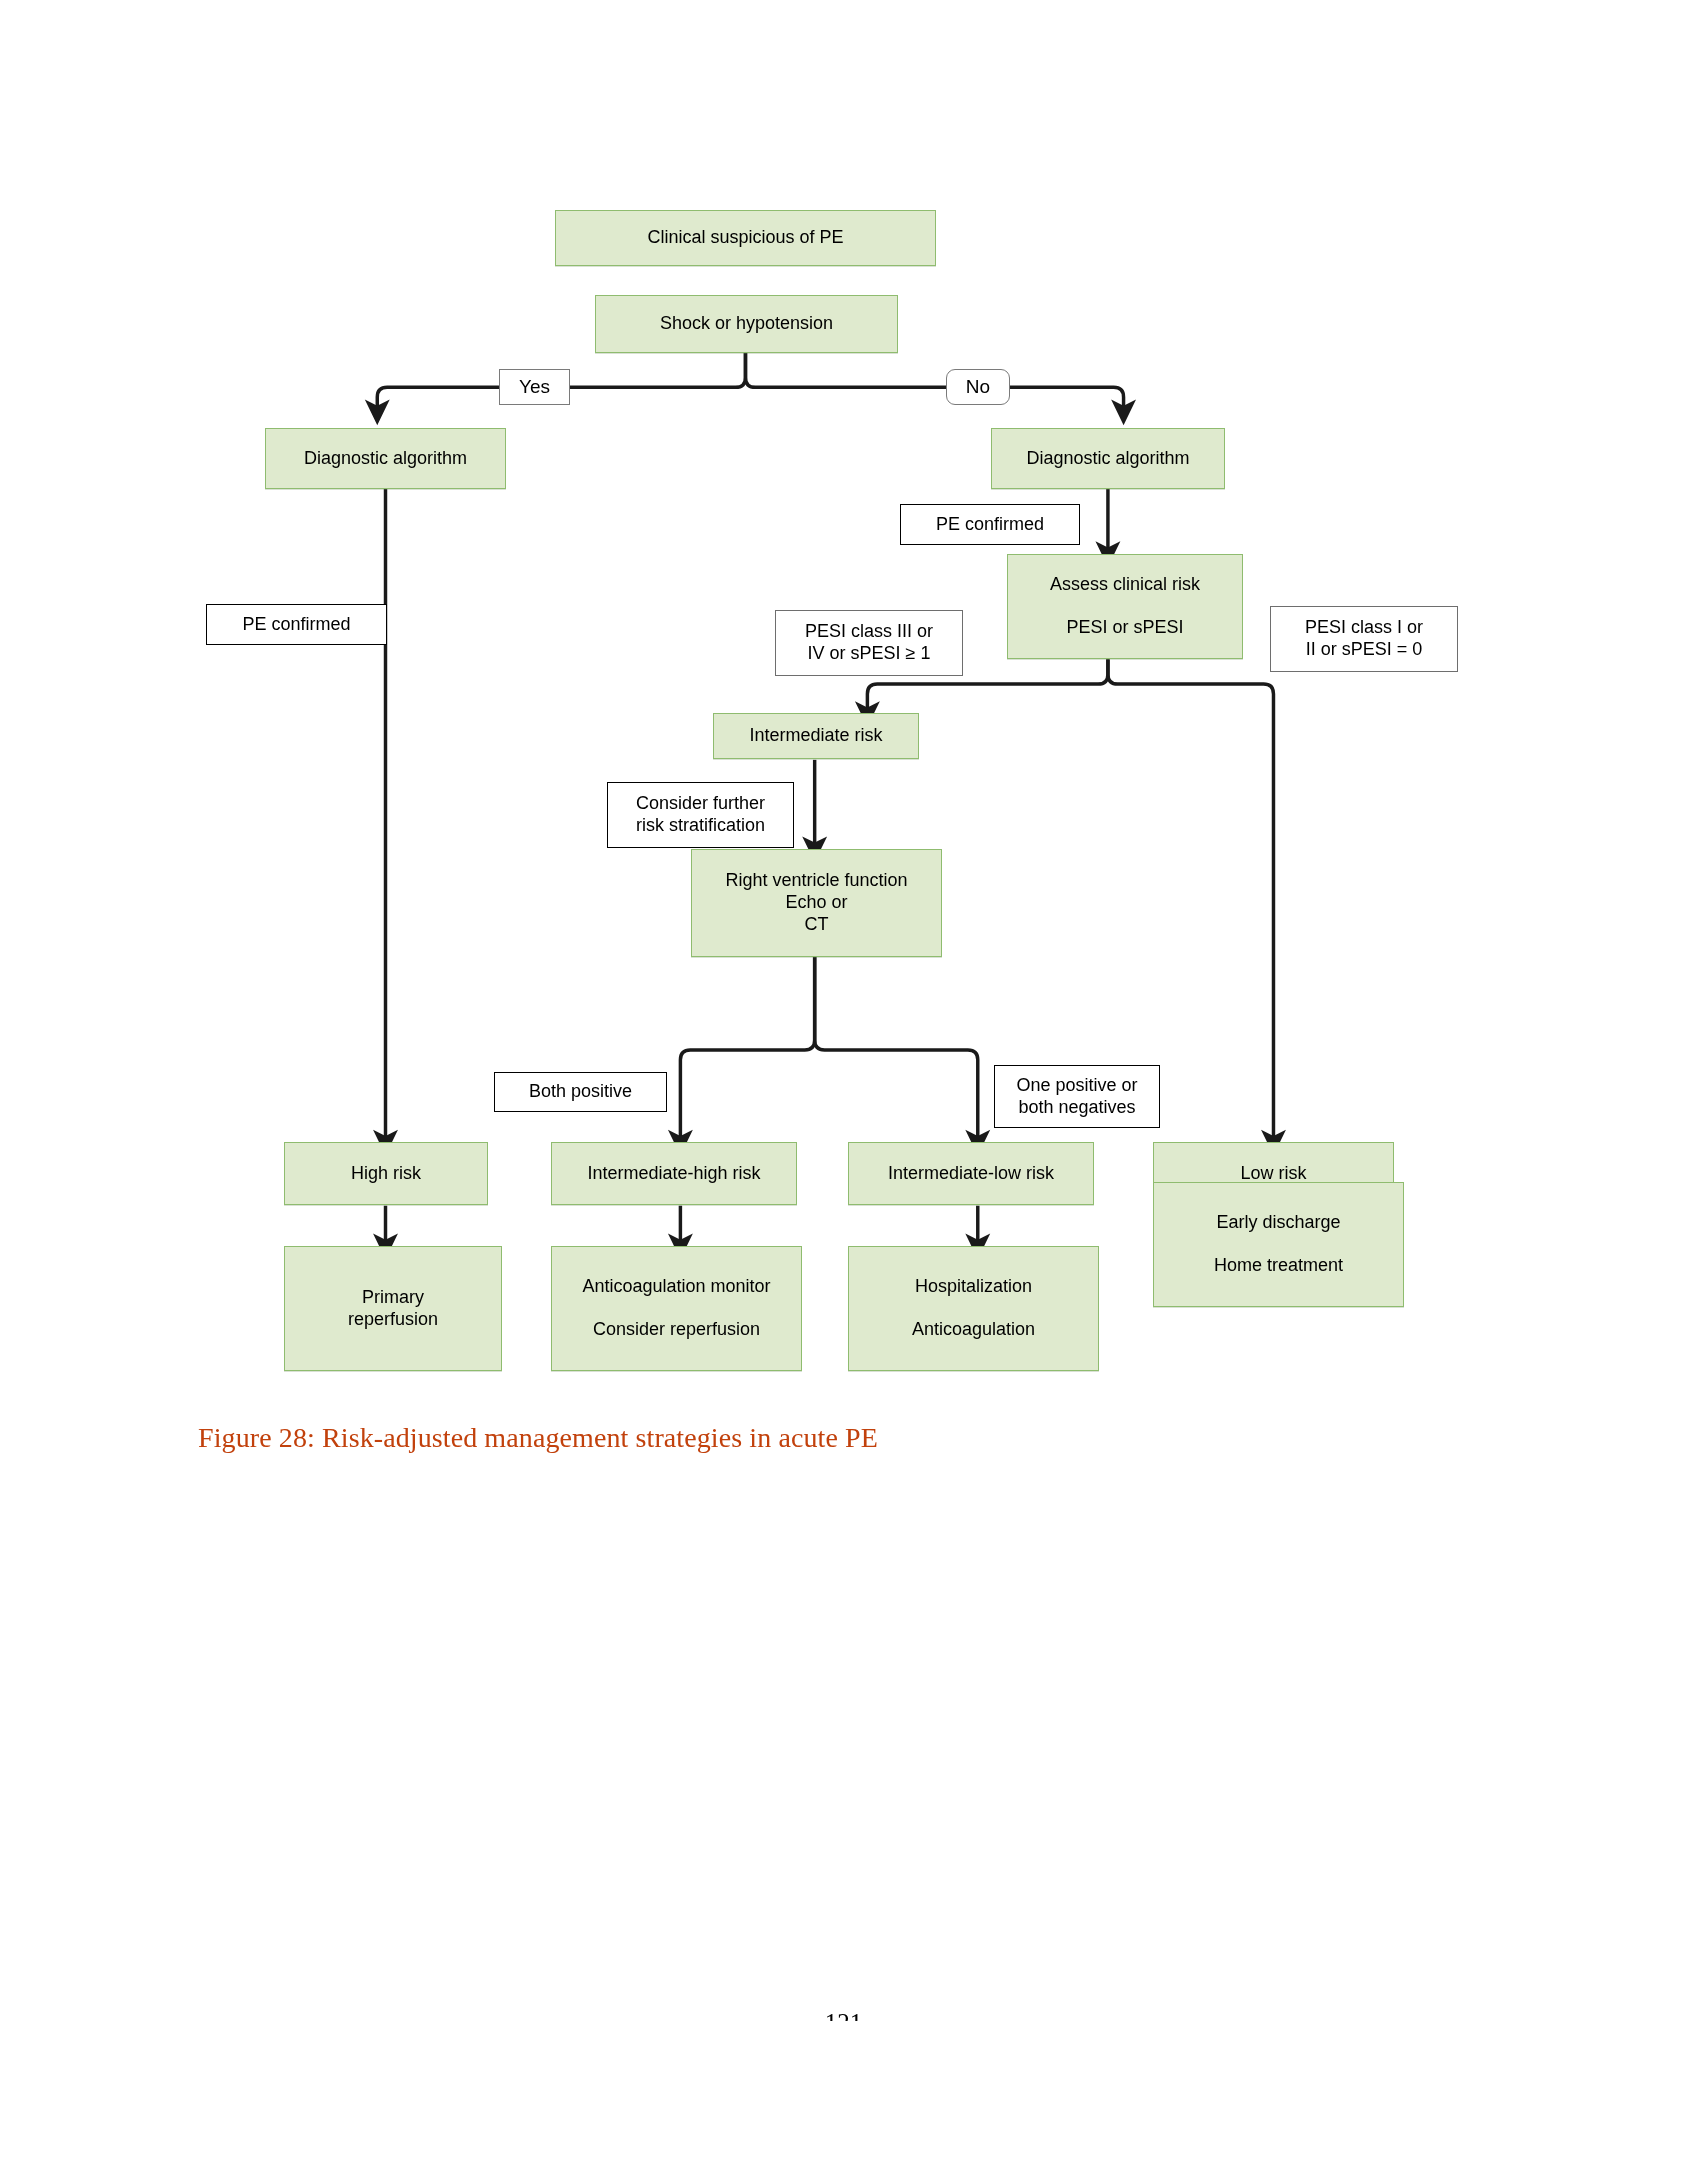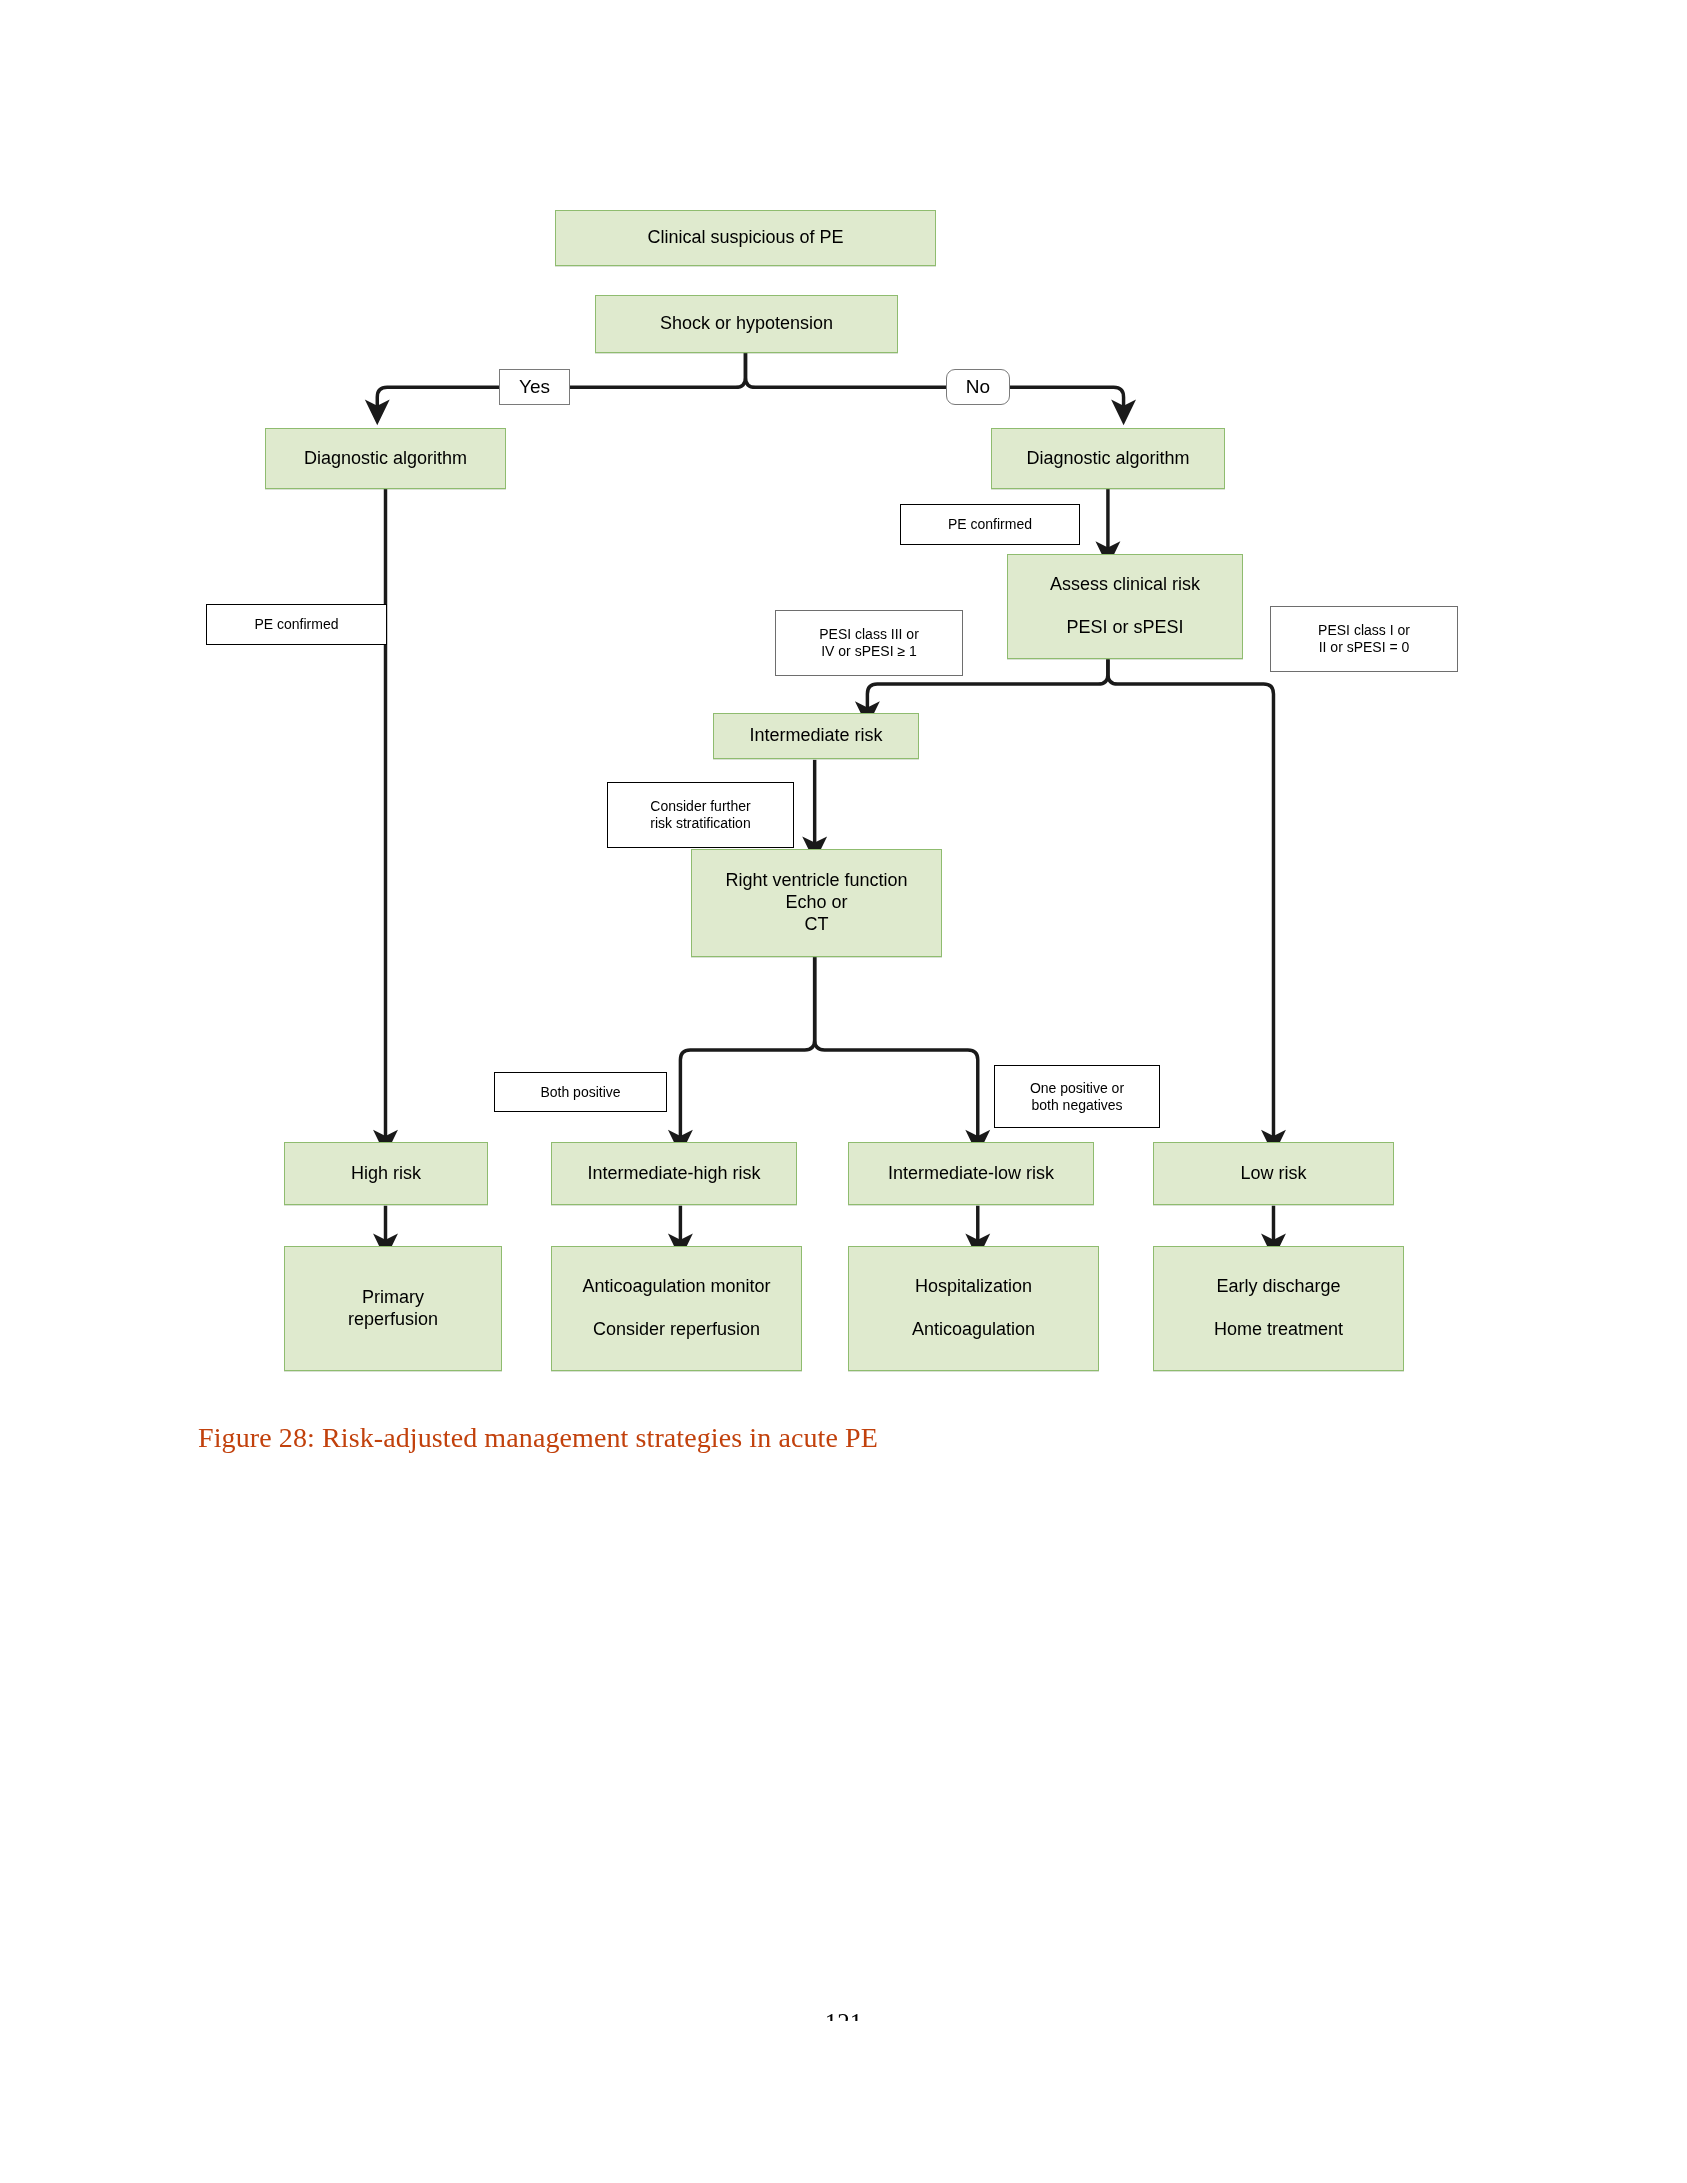--- a/index.html
+++ b/index.html
@@ -59,21 +59,21 @@
     line-height: 1.22;
     box-shadow: 0 0.8px 0 rgba(120,150,100,0.35);
   }
   .green .ln { display: block; }
   .green .gap { height: 21.4px; }
 
   
   .label {
     background: #ffffff;
     border: 1.6px solid #3b3b3b;
-    font-size: 14px;
+    font-size: 18px;
     line-height: 1.2;
     z-index: 6;
   }
   .label.thin { border-width: 1.6px; border-color: #000000; }
   .label.gray { border-color: #6e6e6e; }
 
   .label .ln { display: block; }
 
   
   .chip {
@@ -205,21 +205,21 @@
       <span class="gap"></span>
       <span class="ln">Consider reperfusion</span>
     </div>
 
     <div class="node green" style="left:848px; top:1246px; width:251px; height:125px;">
       <span class="ln">Hospitalization</span>
       <span class="gap"></span>
       <span class="ln">Anticoagulation</span>
     </div>
 
-    <div class="node green" style="left:1153px; top:1246px; width:251px; height:125px;align-items:center;">
+    <div class="node green" style="left:1153px; top:1182px; width:251px; height:125px;align-items:center;">
       <span class="ln">Early discharge</span>
       <span class="gap"></span>
       <span class="ln">Home treatment</span>
     </div>
 
     <div class="node chip" style="left:499px; top:369px; width:71px; height:36px;justify-content:center;">
       <span class="ln">Yes</span>
     </div>
 
     <div class="node chip" style="left:946px; top:369px; width:64px; height:36px;border-radius:9px;">

